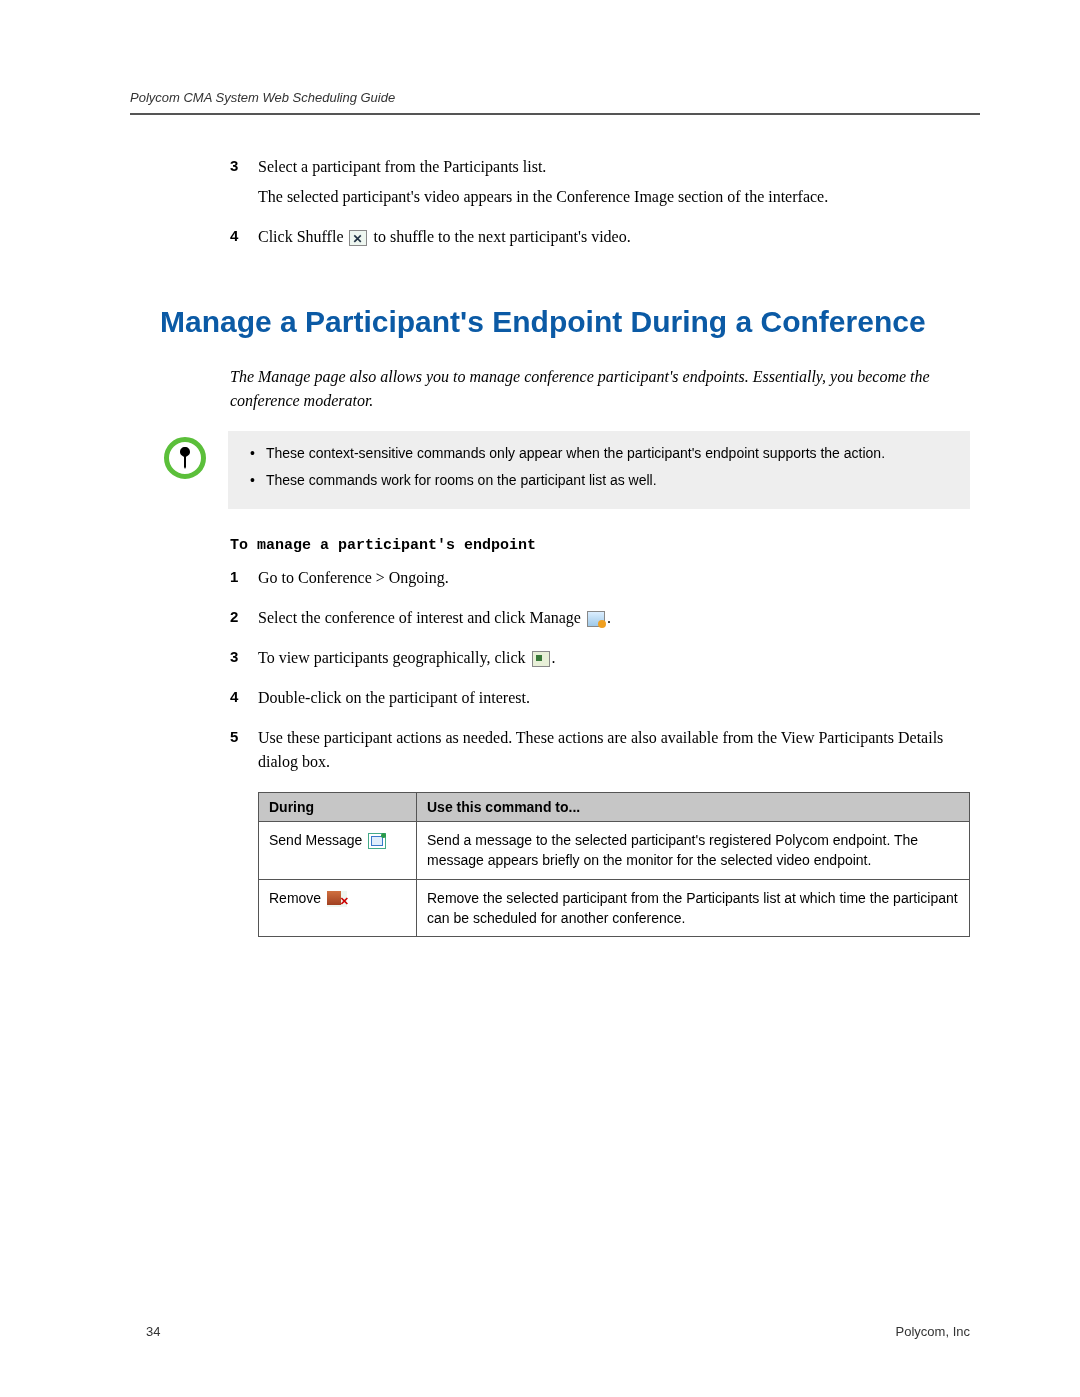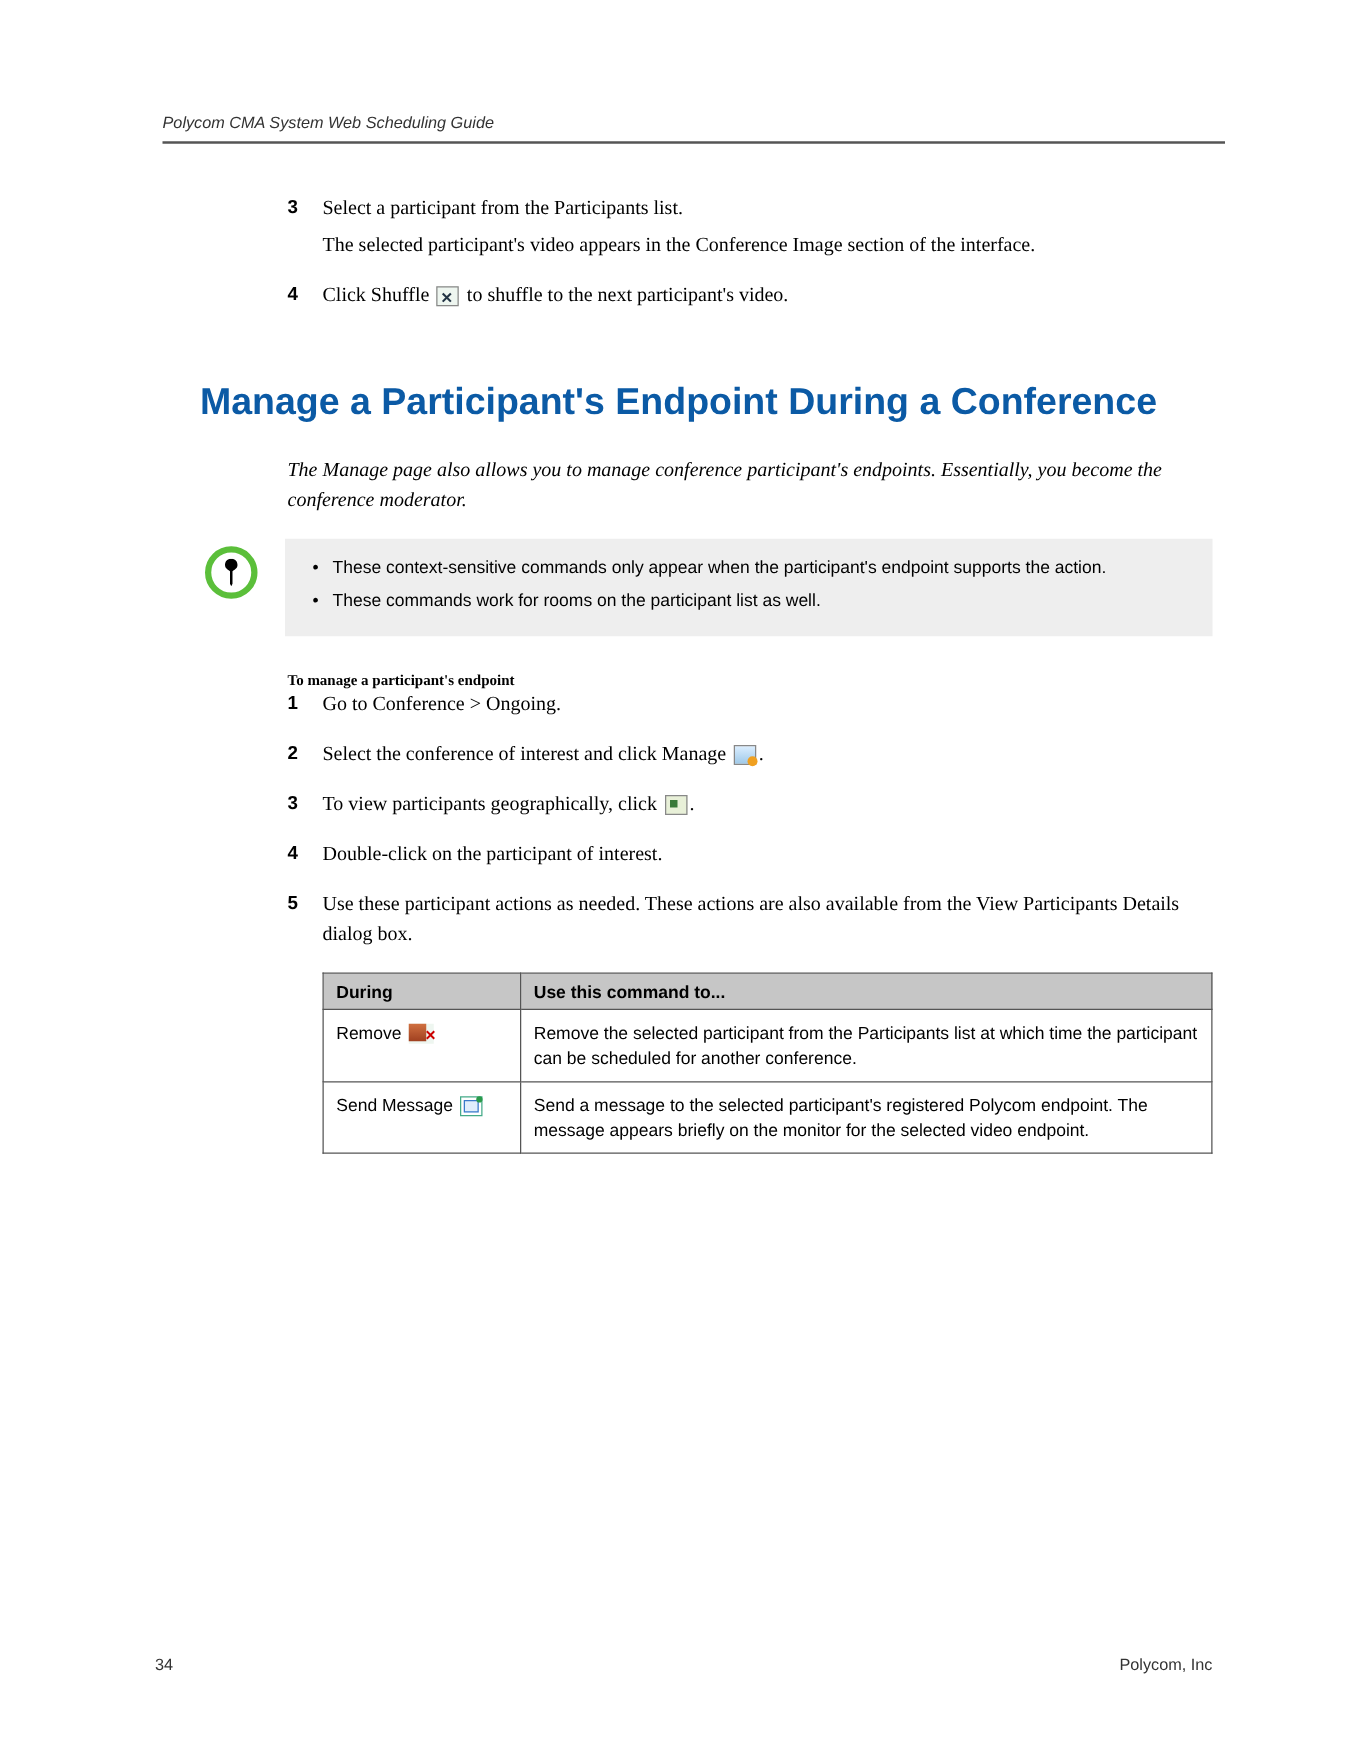--- a/index.html
+++ b/index.html
@@ -106,23 +106,24 @@
       padding: 12px 4px 12px 22px;
       flex: 1;
       font-family: Arial, Helvetica, sans-serif;
       font-size: 14px;
       line-height: 1.5;
     }
     .note-box ul { list-style: none; }
     .note-box li { position: relative; padding-left: 16px; margin-bottom: 6px; }
     .note-box li::before { content: "•"; position: absolute; left: 0; }
     .subhead {
-      font-family: Liberation Serif, serif;
-      font-weight: bold;
-      font-size: 12px;
+      font-family: Liberation Mono, monospace;
+      font-weight: bold;
+      font-size: 15px;
+      margin-bottom: 12px;
     }
     table.cmd {
       border-collapse: collapse;
       width: 100%;
       margin-top: 12px;
       font-family: Arial, Helvetica, sans-serif;
       font-size: 14px;
     }
     table.cmd th {
       background: #c6c6c6;
@@ -134,21 +135,21 @@
     table.cmd td {
       border: 1px solid #555;
       padding: 8px 10px;
       vertical-align: top;
       line-height: 1.45;
     }
     table.cmd td:first-child { width: 158px; }
     .footer {
       position: absolute;
       bottom: 58px;
-      left: 124px;
+      left: 146px;
       right: 110px;
       font-family: Arial, Helvetica, sans-serif;
       font-size: 13px;
       color: #333;
       display: flex;
       justify-content: space-between;
     }
   </style>
 </head>
 <body>
@@ -239,32 +240,32 @@
     <table class="cmd">
       <thead>
         <tr>
           <th>During</th>
           <th>Use this command to...</th>
         </tr>
       </thead>
       <tbody>
         <tr>
           <td>
+            <span>Send Message</span>
+            <span class="inline-icon msg-icon"></span>
+          </td>
+          <td>Send a message to the selected participant's registered Polycom endpoint. The message appears briefly on the monitor for the selected video endpoint.</td>
+        </tr>
+        <tr>
+          <td>
             <span>Remove</span>
             <span class="inline-icon remove-icon"></span>
           </td>
           <td>Remove the selected participant from the Participants list at which time the participant can be scheduled for another conference.</td>
         </tr>
-        <tr>
-          <td>
-            <span>Send Message</span>
-            <span class="inline-icon msg-icon"></span>
-          </td>
-          <td>Send a message to the selected participant's registered Polycom endpoint. The message appears briefly on the monitor for the selected video endpoint.</td>
-        </tr>
       </tbody>
     </table>
   </div>
 
 </div>
 
 <div class="footer">
   <span>34</span>
   <span>Polycom, Inc</span>
 </div>

